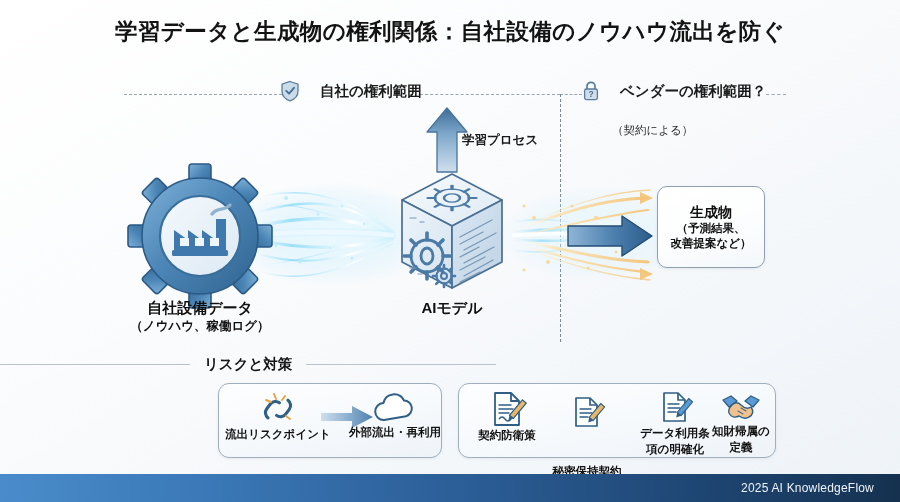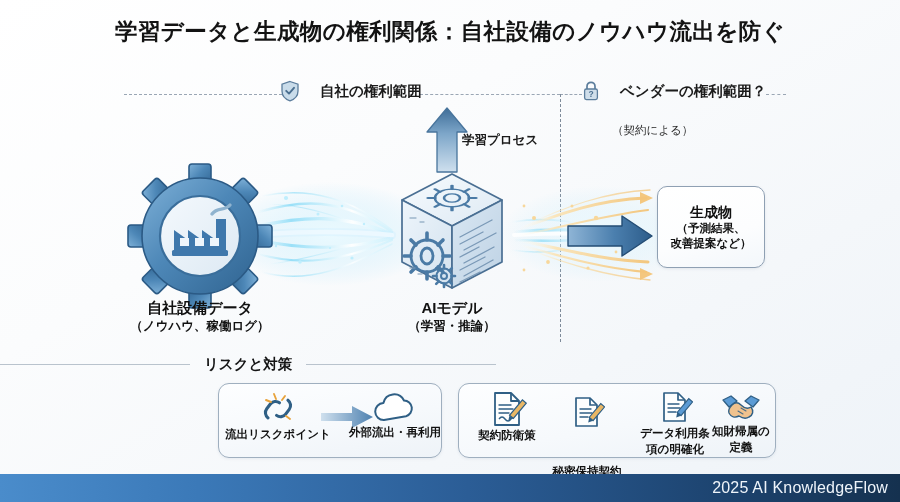--- a/index.html
+++ b/index.html
@@ -106,21 +106,21 @@
   }
   .chip .cap.two { white-space: normal; width: 80px; }
 
   
   #footer {
     position: absolute; left: 0; bottom: 0; width: 900px; height: 28px;
     background: linear-gradient(90deg, #4a8ccb 0%, #3b79b8 22%, #2b5d96 52%, #1d4470 80%, #15314f 100%);
     display: flex; align-items: center; justify-content: flex-end;
   }
   #footer .txt {
-    font-size: 16px; color: #eef4fa; margin-right: 12px; letter-spacing: .2px;
+    font-size: 12px; color: #eef4fa; margin-right: 26px; letter-spacing: .2px;
   }
 </style>
 </head>
 <body>
 
 <div id="slide">
 
   <div id="title">学習データと生成物の権利関係：自社設備のノウハウ流出を防ぐ</div>
 
   <div class="dash-h" style="left:124px; top:94px; width:168px;"></div>
@@ -377,21 +377,20 @@
       <line x1="76" y1="93" x2="95" y2="83"></line>
       <line x1="80" y1="99" x2="110" y2="83"></line>
       <line x1="76" y1="106" x2="101" y2="93"></line>
       <line x1="80" y1="112" x2="109" y2="96"></line>
       <line x1="76" y1="118" x2="96" y2="108"></line>
     </g>
   </svg>
 
   <div class="node-cap" style="left:372px; top:299px; width:160px;">
     <span class="main">AIモデル</span>
-    <span class="sub">（学習・推論）</span>
   </div>
 
   <div id="output-box">
     <span class="main">生成物</span>
     <span class="sub">（予測結果、</span>
     <span class="sub">改善提案など）</span>
   </div>
 
   <div id="risk-head">
     <div class="rule"></div>

